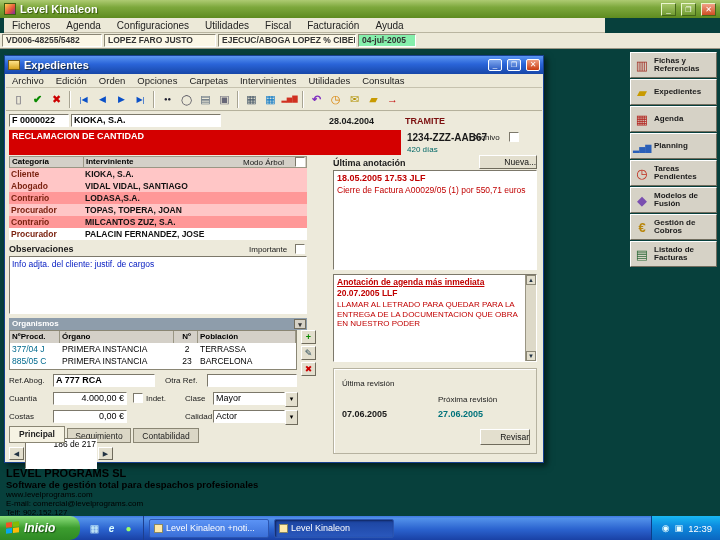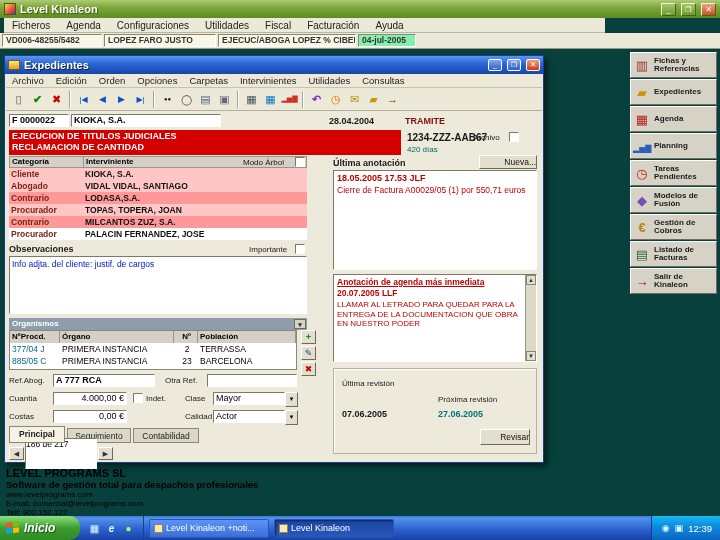--- a/index.html
+++ b/index.html
@@ -116,21 +116,21 @@
 .ptrow span{padding-left:2px;white-space:nowrap;overflow:hidden}
 .ptc1{width:50px}.ptc2{width:114px}.ptc3{width:24px;text-align:center}.ptc4{flex:1}
 .smbtn{position:absolute;width:15px;height:14px;border:1px solid;border-color:#fff #6f6b5c #6f6b5c #fff;background:#E3DFCE;font-size:9px;line-height:12px;text-align:center}
 .sb-edit::before{content:"✎";color:#245} .sb-add::before{content:"+";color:#0a8a00;font-weight:bold} .sb-del::before{content:"✖";color:#c00}
 
 .tab{position:absolute;top:316px;height:15px;border:1px solid #8a8674;background:#DBD7C6;font-size:8.5px;line-height:14px;text-align:center;color:#222}
 .tab.active{background:#F6F3E4;font-weight:bold;height:17px;top:314px;z-index:2}
 .navstrip{position:absolute;left:2px;top:335px;height:13px;display:flex;align-items:center}
 .navbtn{width:15px;height:13px;border:1px solid;border-color:#fff #6f6b5c #6f6b5c #fff;background:#E3DFCE;font-size:7px;line-height:11px;text-align:center;color:#234}
 .nb-prev::before{content:"◀"} .nb-next::before{content:"▶"}
-.navlabel{width:72px;height:31px;border:1px solid;border-color:#7c786a #fff #fff #7c786a;background:#fff;font-size:8.5px;line-height:11px;text-align:left;margin:0 1px}
+.navlabel{width:72px;height:31px;border:1px solid;border-color:#7c786a #fff #fff #7c786a;background:#fff;font-size:8.5px;line-height:11px;text-align:right;margin:0 1px}
 
 .annbox{position:absolute;left:326px;top:58px;width:204px;height:100px;border:1px solid;border-color:#7c786a #fff #fff #7c786a;background:#fff;padding:2px 3px}
 .agdbox{position:absolute;left:326px;top:162px;width:204px;height:88px;border:1px solid;border-color:#7c786a #fff #fff #7c786a;background:#fff;padding:2px 14px 2px 3px}
 .scroll{position:absolute;right:0;top:0;bottom:0;width:11px;background:#DDD9C8;border-left:1px solid #9a9684;display:flex;flex-direction:column;justify-content:space-between}
 .scb{height:10px;font-size:6px;line-height:9px;text-align:center;background:#E3DFCE;border:1px solid #8a8674;color:#234}
 .revbox{position:absolute;left:326px;top:256px;width:204px;height:86px;border:1px solid #b6b2a0;box-shadow:inset 1px 1px 0 #fff;padding:4px}
 .radio{width:9px;height:9px;border-radius:50%;border:1px solid #666;background:#fff;display:inline-flex;align-items:center;justify-content:center;flex:none}
 .radio.sel::after{content:"";width:4px;height:4px;border-radius:50%;background:#111}
 .radrow{display:flex;align-items:center;gap:3px;font-size:7.5px;color:#222}
 </style>
@@ -211,21 +211,20 @@
       </div>
 
       <div class="client">
 
         <span class="in bold" style="left:2px;top:2px;width:60px">F 0000022</span>
         <span class="in bold" style="left:64px;top:2px;width:150px">KIOKA, S.A.</span>
         <span class="lbl bold" style="left:322px;top:4px;font-size:9px">28.04.2004</span>
         <span class="lbl bold" style="left:398px;top:4px;font-size:9px;color:#7c1010">TRAMITE</span>
 
         <div class="banner">
-          <div>EJECUCION DE TITULOS JUDICIALES</div>
           <div>RECLAMACION DE CANTIDAD</div>
         </div>
         <span class="lbl bold" style="left:400px;top:20px;font-size:10px">1234-ZZZ-AAB67</span>
         <span class="lbl" style="left:400px;top:33px;color:#006666">420 días</span>
         <span class="lbl" style="left:466px;top:21px">Archivo</span>
         <span class="cb" style="left:502px;top:20px"></span>
 
         <div class="phead">
           <span class="hc1">Categoría</span>
           <span class="hc2">Interviniente</span>
@@ -373,24 +372,20 @@
         <span class="side-lbl">Modelos de Fusión</span>
       </div>
       <div class="side-btn">
         <span class="side-ico g-coins"></span>
         <span class="side-lbl">Gestión de Cobros</span>
       </div>
       <div class="side-btn">
         <span class="side-ico g-invoice"></span>
         <span class="side-lbl">Listado de Facturas</span>
       </div>
-      <div class="side-btn">
-        <span class="side-ico g-exit"></span>
-        <span class="side-lbl">Salir de Kinaleon</span>
-      </div>
     </div>
 
     <div class="footer">
       <div class="f-co">LEVEL PROGRAMS SL</div>
       <div class="f-tag">Software de gestión total para despachos profesionales</div>
       <div class="f-sm">www.levelprograms.com</div>
       <div class="f-sm">E-mail: comercial@levelprograms.com</div>
       <div class="f-sm">Telf: 902.152.127</div>
     </div>
   </div>

